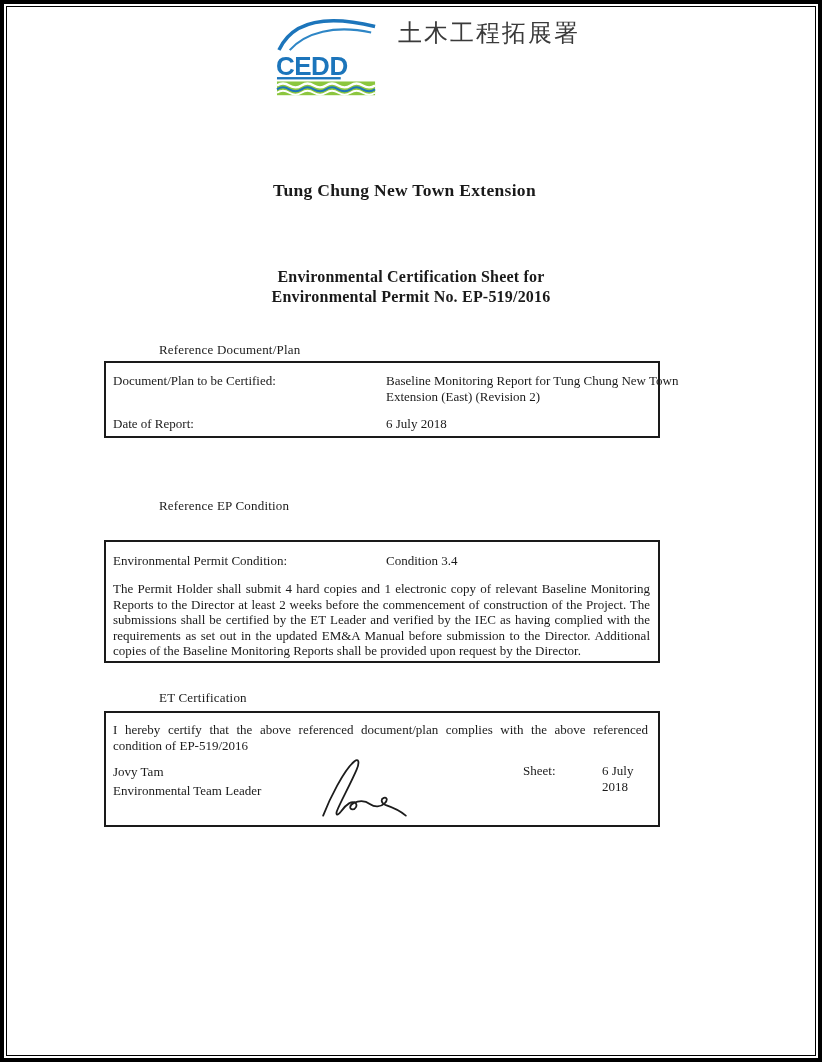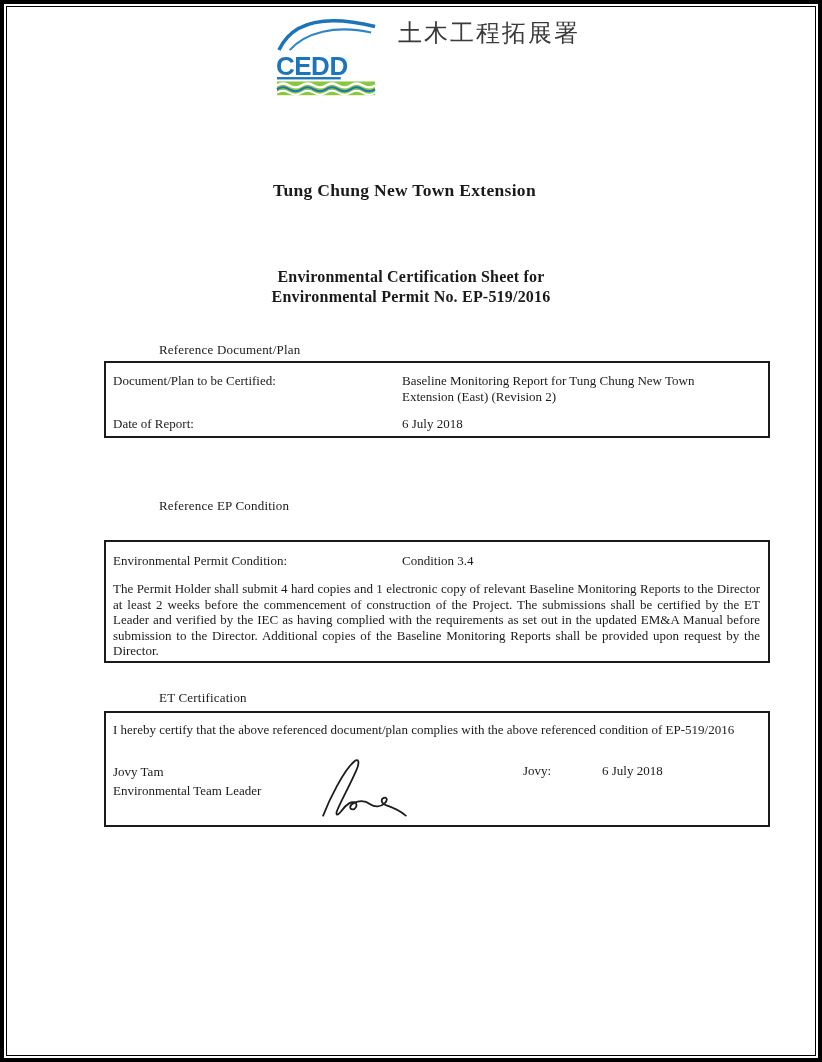--- a/index.html
+++ b/index.html
@@ -79,35 +79,35 @@
     position: absolute;
     left: 107px;
     font-size: 13px;
     font-weight: normal;
     letter-spacing: 0.2px;
     margin-left: 48px;
   }
   .box {
     position: absolute;
     left: 100px;
-    width: 666px;
+    width: 556px;
     box-sizing: border-box;
     border: 2px solid #1a1a1a;
     font-size: 13px;
     line-height: 15.5px;
   }
   .h-refdoc  { top: 338px; }
   .box-refdoc { top: 357px; height: 77px; }
   .h-epcond  { top: 494px; }
   .box-epcond { top: 536px; height: 123px; }
   .h-etcert  { top: 686px; }
   .box-etcert { top: 707px; height: 116px; }
 
   .row-label { position: absolute; left: 7px; }
-  .row-value { position: absolute; left: 280px; margin-left: 16px; }
+  .row-value { position: absolute; left: 280px; }
   .val-wrap  { width: 325px; }
 
   .ep-desc {
     position: absolute;
     left: 7px;
     right: 8px;
     top: 39px;
     text-align: justify;
   }
   .cert-statement {
@@ -185,16 +185,16 @@
     <div class="cert-statement">I hereby certify that the above referenced document/plan complies with the above referenced condition of EP-519/2016</div>
     <div class="signatory">
       <div>Jovy Tam</div>
       <div>Environmental Team Leader</div>
     </div>
     <svg class="signature" viewBox="0 0 140 65" xmlns="http://www.w3.org/2000/svg">
       <path d="M30,58 C36,42 50,14 60,6 C64,3 65,7 62,14 C56,28 46,46 43,54 C42,58 44,58 47,54
                C52,47 58,43 61,46 C63,48 61,52 58,52 C55,52 55,48 59,46 C65,43 71,44 75,47
                C79,50 85,50 89,46 C92,43 91,40 88,41 C85,42 85,46 90,48 C96,50 103,53 109,58" fill="none" stroke="#1c1c1c" stroke-width="1.7" stroke-linecap="round"></path>
     </svg>
-    <span class="date-label">Jovy:</span>
+    <span class="date-label">Sheet:</span>
     <span class="date-value">6 July 2018</span>
   </div>
 </div>
 
 </body></html>

